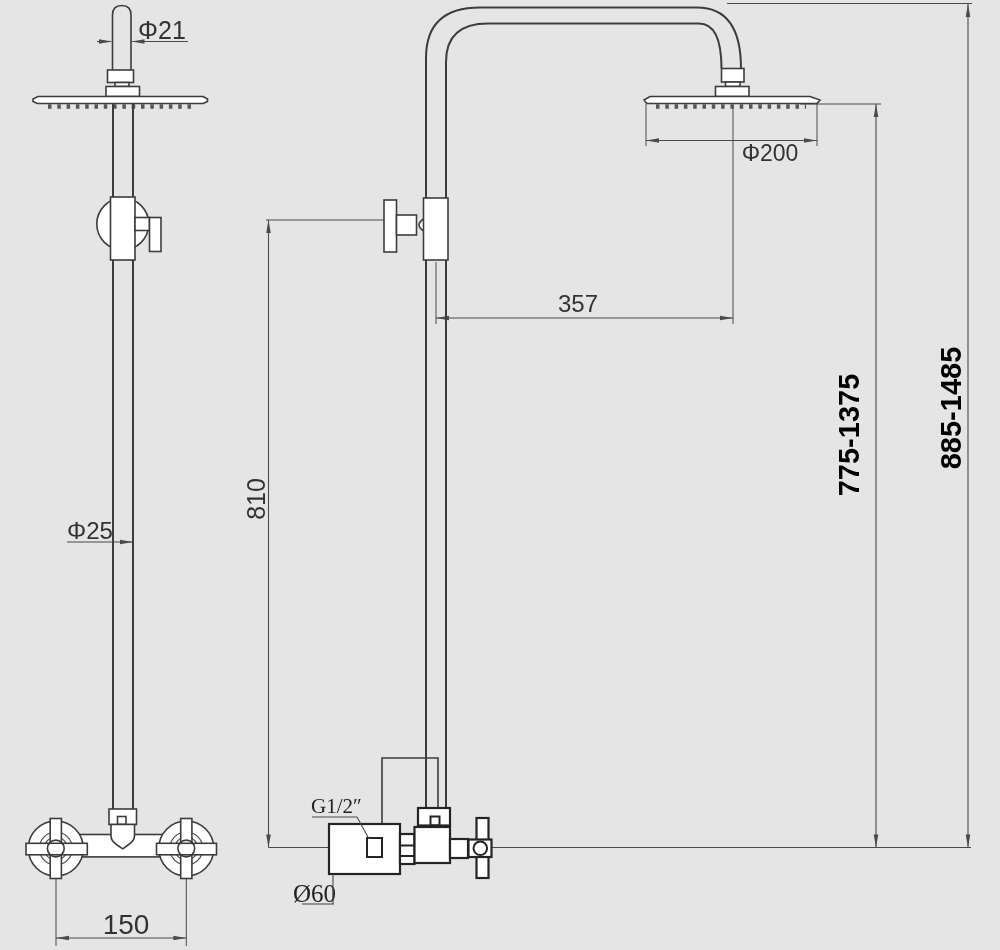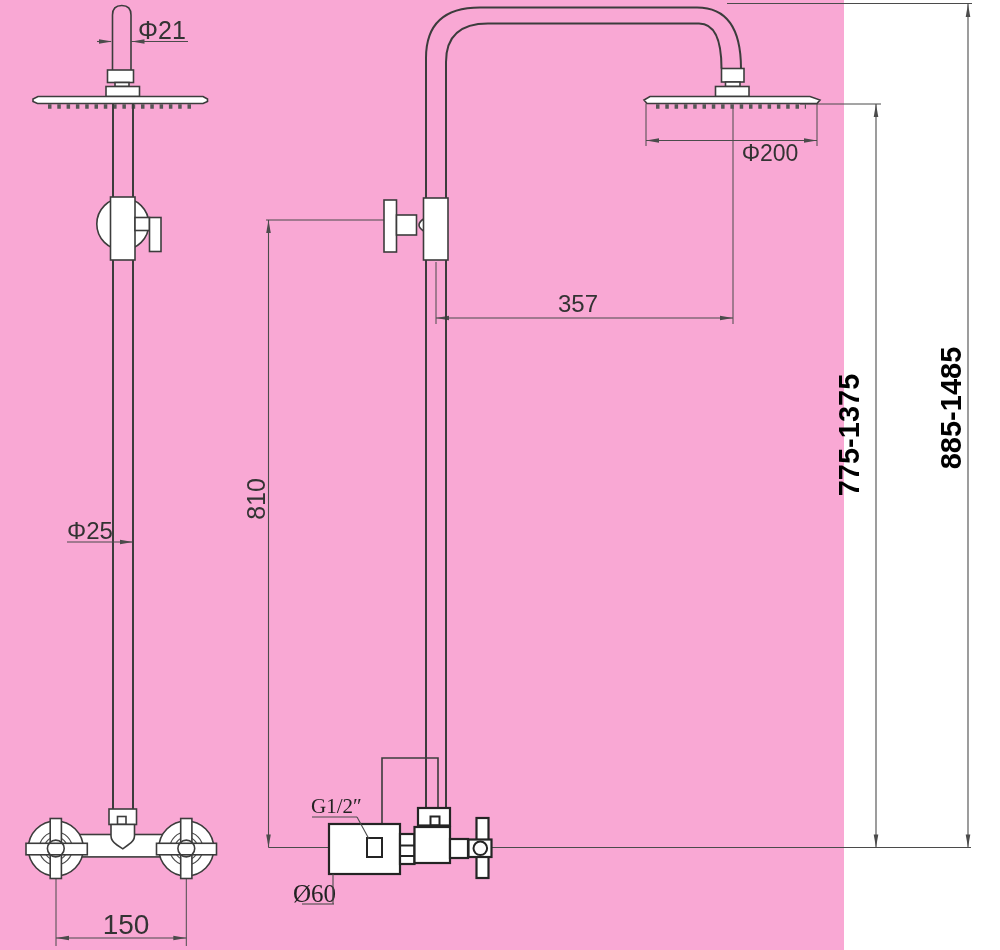--- a/index.html
+++ b/index.html
@@ -1,16 +1,16 @@
 <!DOCTYPE html>
 <html><head>
 <meta charset="utf-8">
 <style>
   html,body{margin:0;padding:0;background:#ffffff;width:1000px;height:950px;overflow:hidden;}
-  .stage{position:relative;width:844px;height:950px;background:#f9a8d4;}
+  .stage{position:relative;width:1000px;height:950px;background:#e5e5e5;}
   svg{position:absolute;left:0;top:0;}
   .outline{stroke:#3c3c3c;stroke-width:1.6;fill:none;}
   .outline-w{stroke:#3c3c3c;stroke-width:1.6;fill:#ffffff;}
   .pipe{stroke:#3c3c3c;stroke-width:2;fill:none;}
   .thick{stroke:#242424;stroke-width:2.2;fill:#ffffff;}
   .thickline{stroke:#242424;stroke-width:2;fill:none;}
   .dim{stroke:#4b4b4b;stroke-width:1.1;fill:none;}
   .dimthin{stroke:#4b4b4b;stroke-width:1;fill:none;}
   .arrow{fill:#4b4b4b;stroke:none;}
   .nozzle{stroke:#565656;stroke-width:4.6;fill:none;stroke-dasharray:3.5 5.8;}

